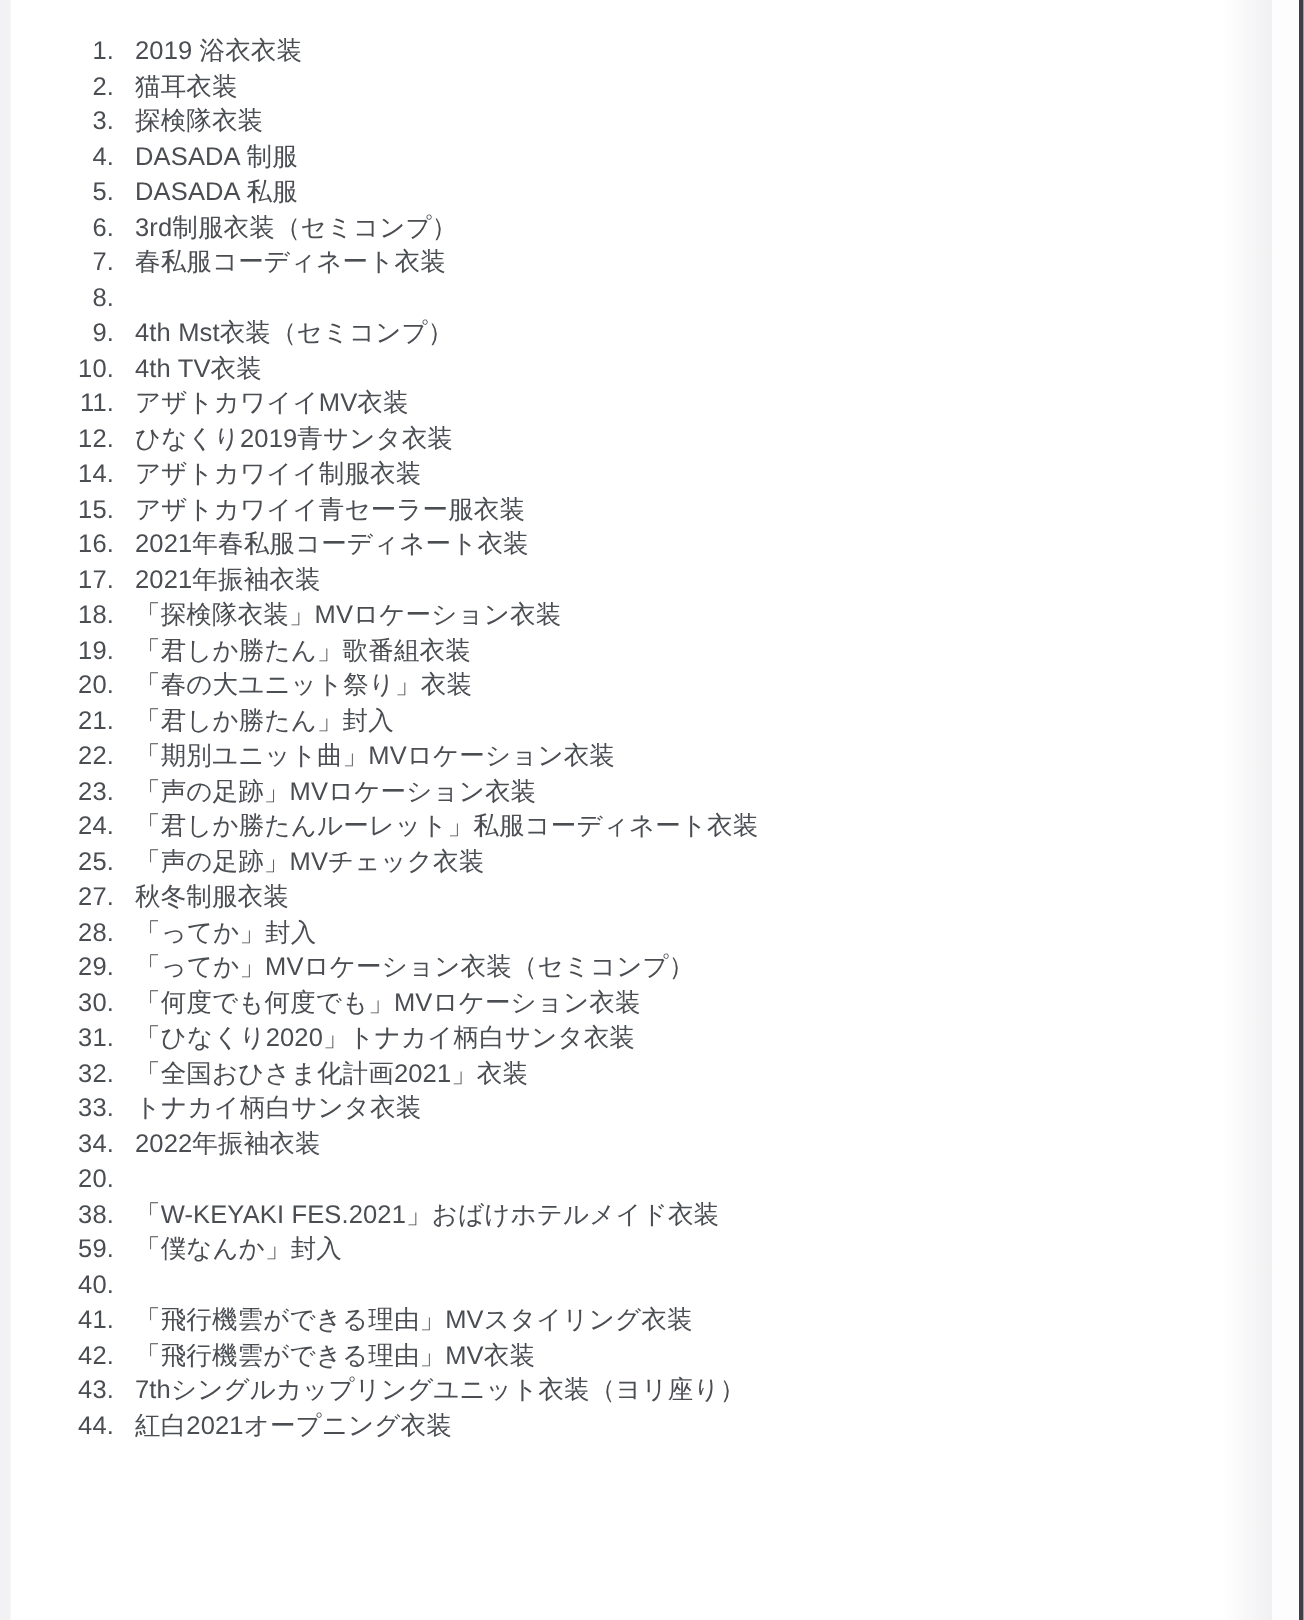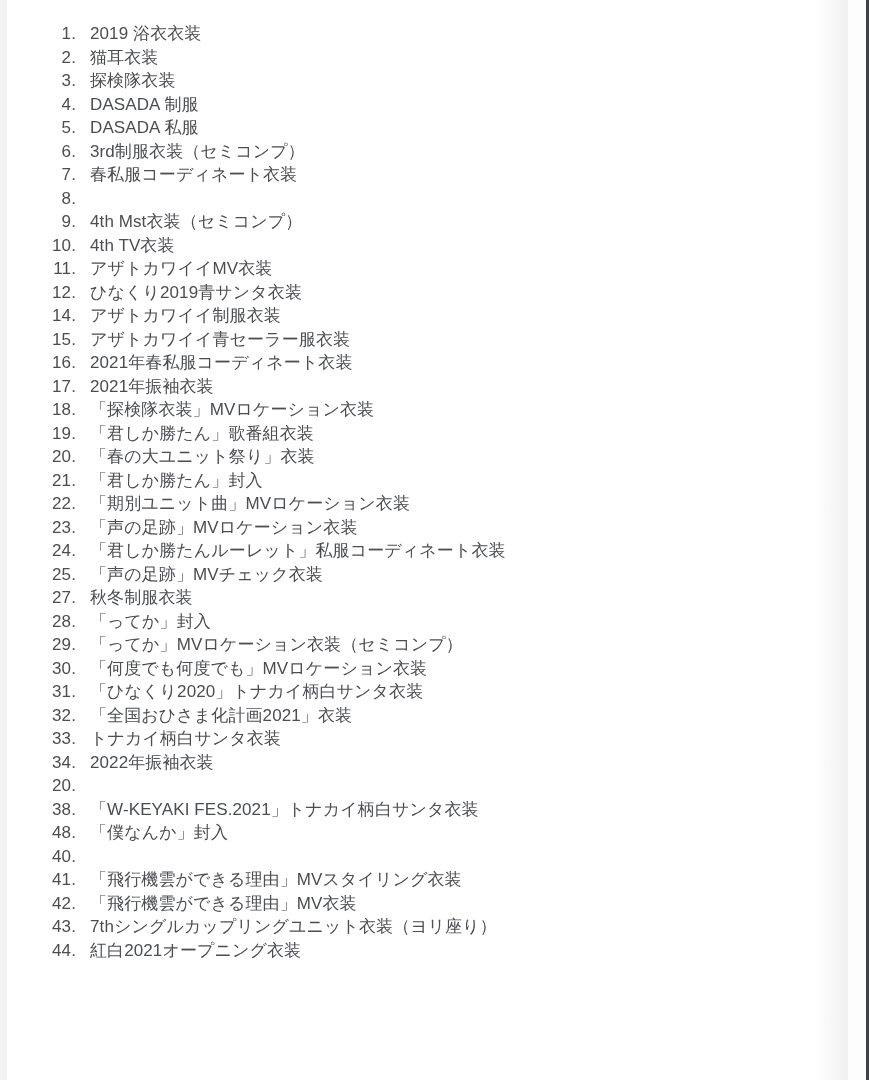--- a/index.html
+++ b/index.html
@@ -197,24 +197,24 @@
     </li>
     <li>
       <span class="num">34.</span>
       <span class="txt">2022年振袖衣装</span>
     </li>
     <li>
       <span class="num">20.</span>
     </li>
     <li>
       <span class="num">38.</span>
-      <span class="txt">「W-KEYAKI FES.2021」トナカイ柄白サンタ衣装</span>
-    </li>
-    <li>
-      <span class="num">48.</span>
+      <span class="txt">「W-KEYAKI FES.2021」おばけホテルメイド衣装</span>
+    </li>
+    <li>
+      <span class="num">59.</span>
       <span class="txt">「僕なんか」封入</span>
     </li>
     <li>
       <span class="num">40.</span>
     </li>
     <li>
       <span class="num">41.</span>
       <span class="txt">「飛行機雲ができる理由」MVスタイリング衣装</span>
     </li>
     <li>

